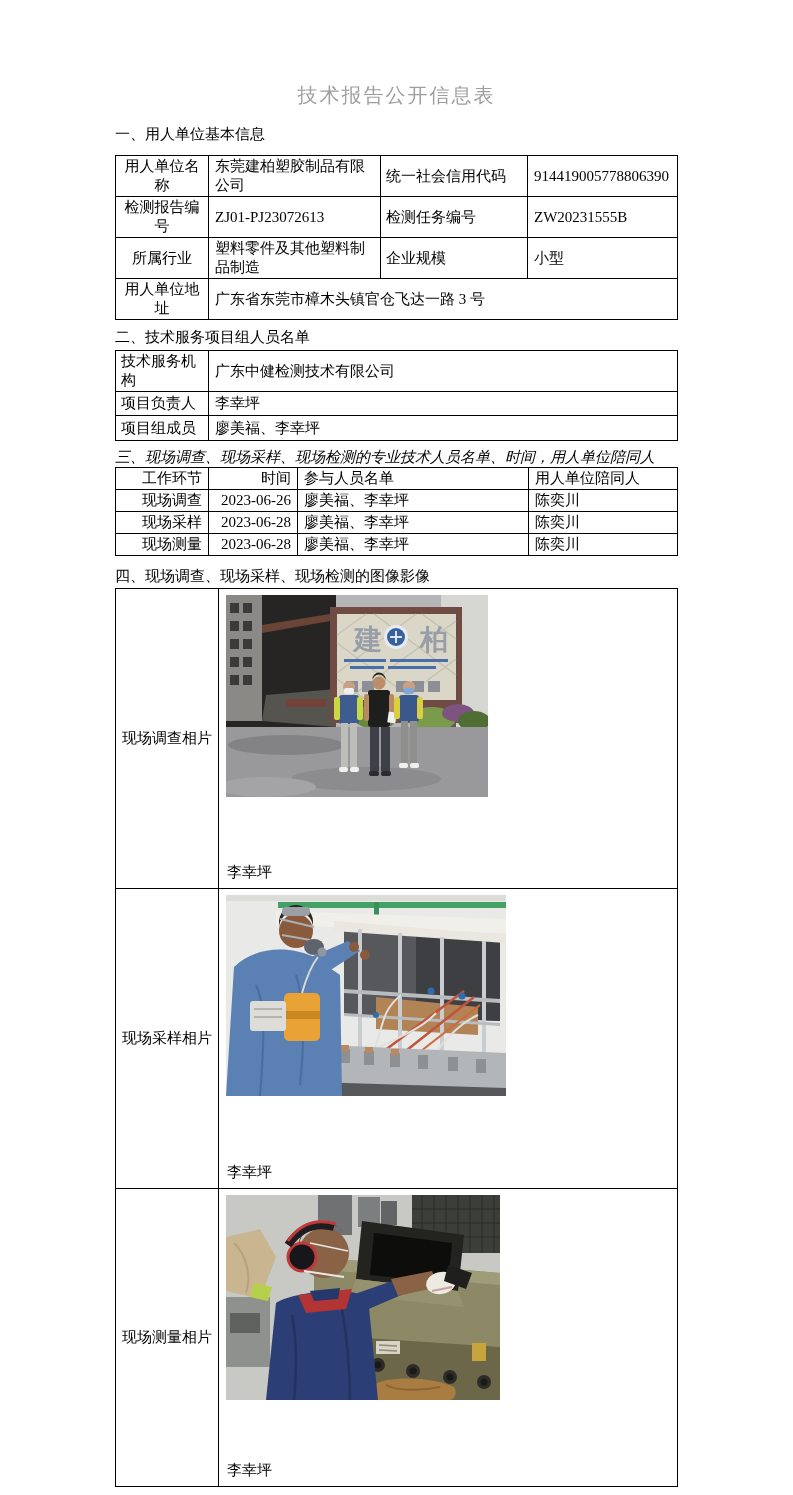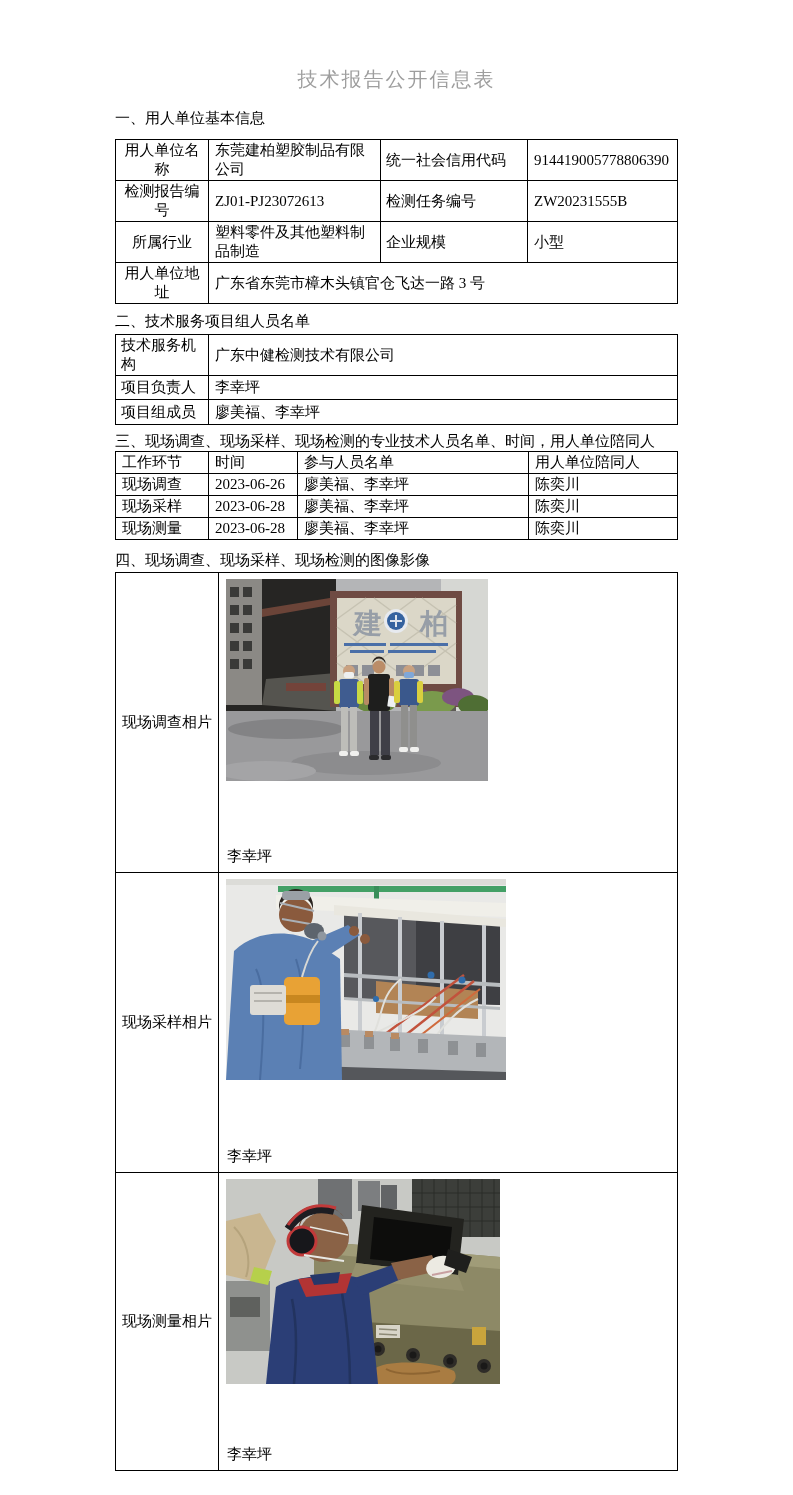--- a/index.html
+++ b/index.html
@@ -1,41 +1,41 @@
 <!DOCTYPE html>
 <html><head>
 <meta charset="utf-8">
 <style>
   html,body{margin:0;padding:0;background:#ffffff;}
   .page{
     width:793px;height:1495px;background:#ffffff;position:relative;
     font-family:"Liberation Serif","DejaVu Serif",serif;color:#000;overflow:hidden;
   }
   .title{
-    margin:0;padding-top:64px;height:30px;line-height:30px;
+    margin:16px;padding-top:64px;height:30px;line-height:30px;
     text-align:center;font-size:20px;font-weight:normal;
     letter-spacing:2px;color:#9e9e9e;
   }
   .content{margin-left:115px;width:562px;}
   .sec{font-size:15px;font-weight:normal;margin:0;line-height:16px;}
   .sec1{margin-top:16px;}
   .sec2{margin-top:9px;}
-  .sec3{margin-top:8px;}
+  .sec3{margin-top:8px;font-style:italic;}
   .sec4{margin-top:12px;}
   table{border-collapse:collapse;table-layout:fixed;width:562px;}
   .t1{margin-top:13px;padding-left:11px;}
   .t2{margin-top:5px;border-radius:30px;}
   .t3{margin-top:2px;}
   .pt{margin-top:4px;}
   td{border:1px solid #000;font-size:15px;padding:1px 6px;vertical-align:middle;
      line-height:19px;overflow:hidden;word-break:break-all;}
   td.lbl{text-align:center;padding:1px 2px;}
   td.lbl-l{text-align:left;padding:1px 5px;}
   td.val{text-align:left;}
-  td.ctr{text-align:left;}
+  td.ctr{text-align:right;}
   td.photo-cell{position:relative;padding:0;vertical-align:top;}
   .photo-wrap{margin:6px 0 0 7px;font-size:0;line-height:0;}
   .caption{position:absolute;left:8px;bottom:8px;font-size:15px;line-height:16px;}
   svg{display:block;}
 </style>
 </head>
 <body>
 
 <div class="page">
 

